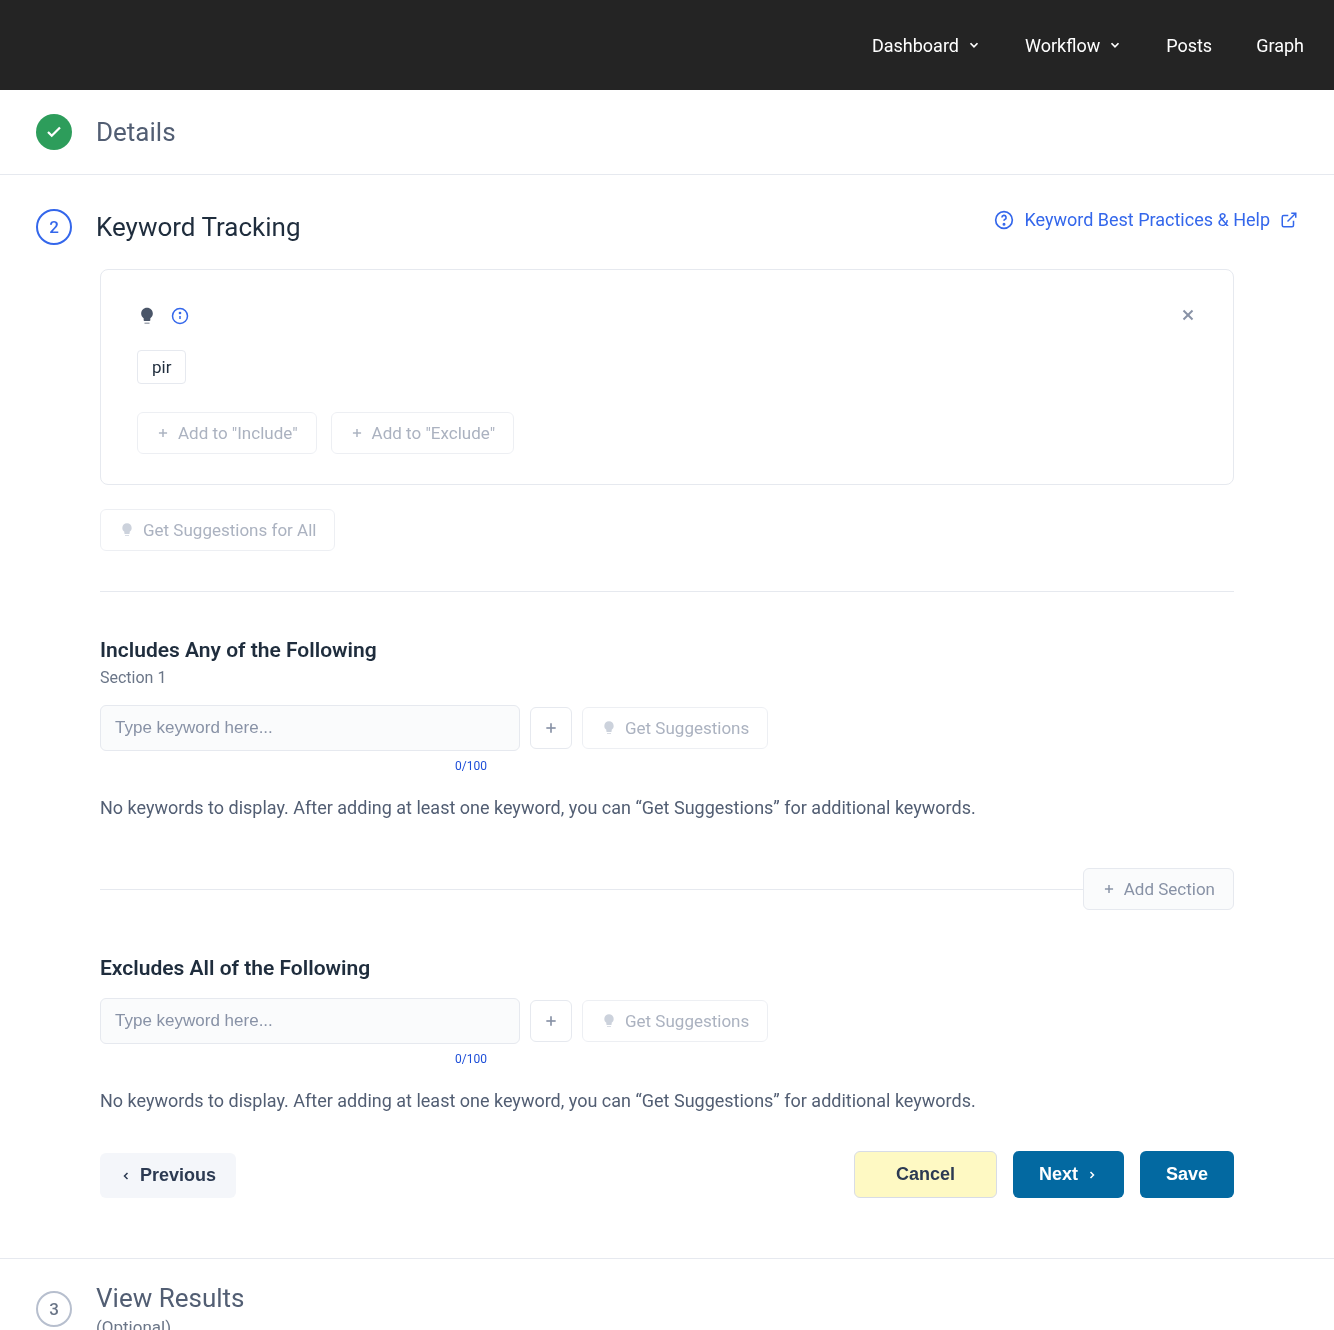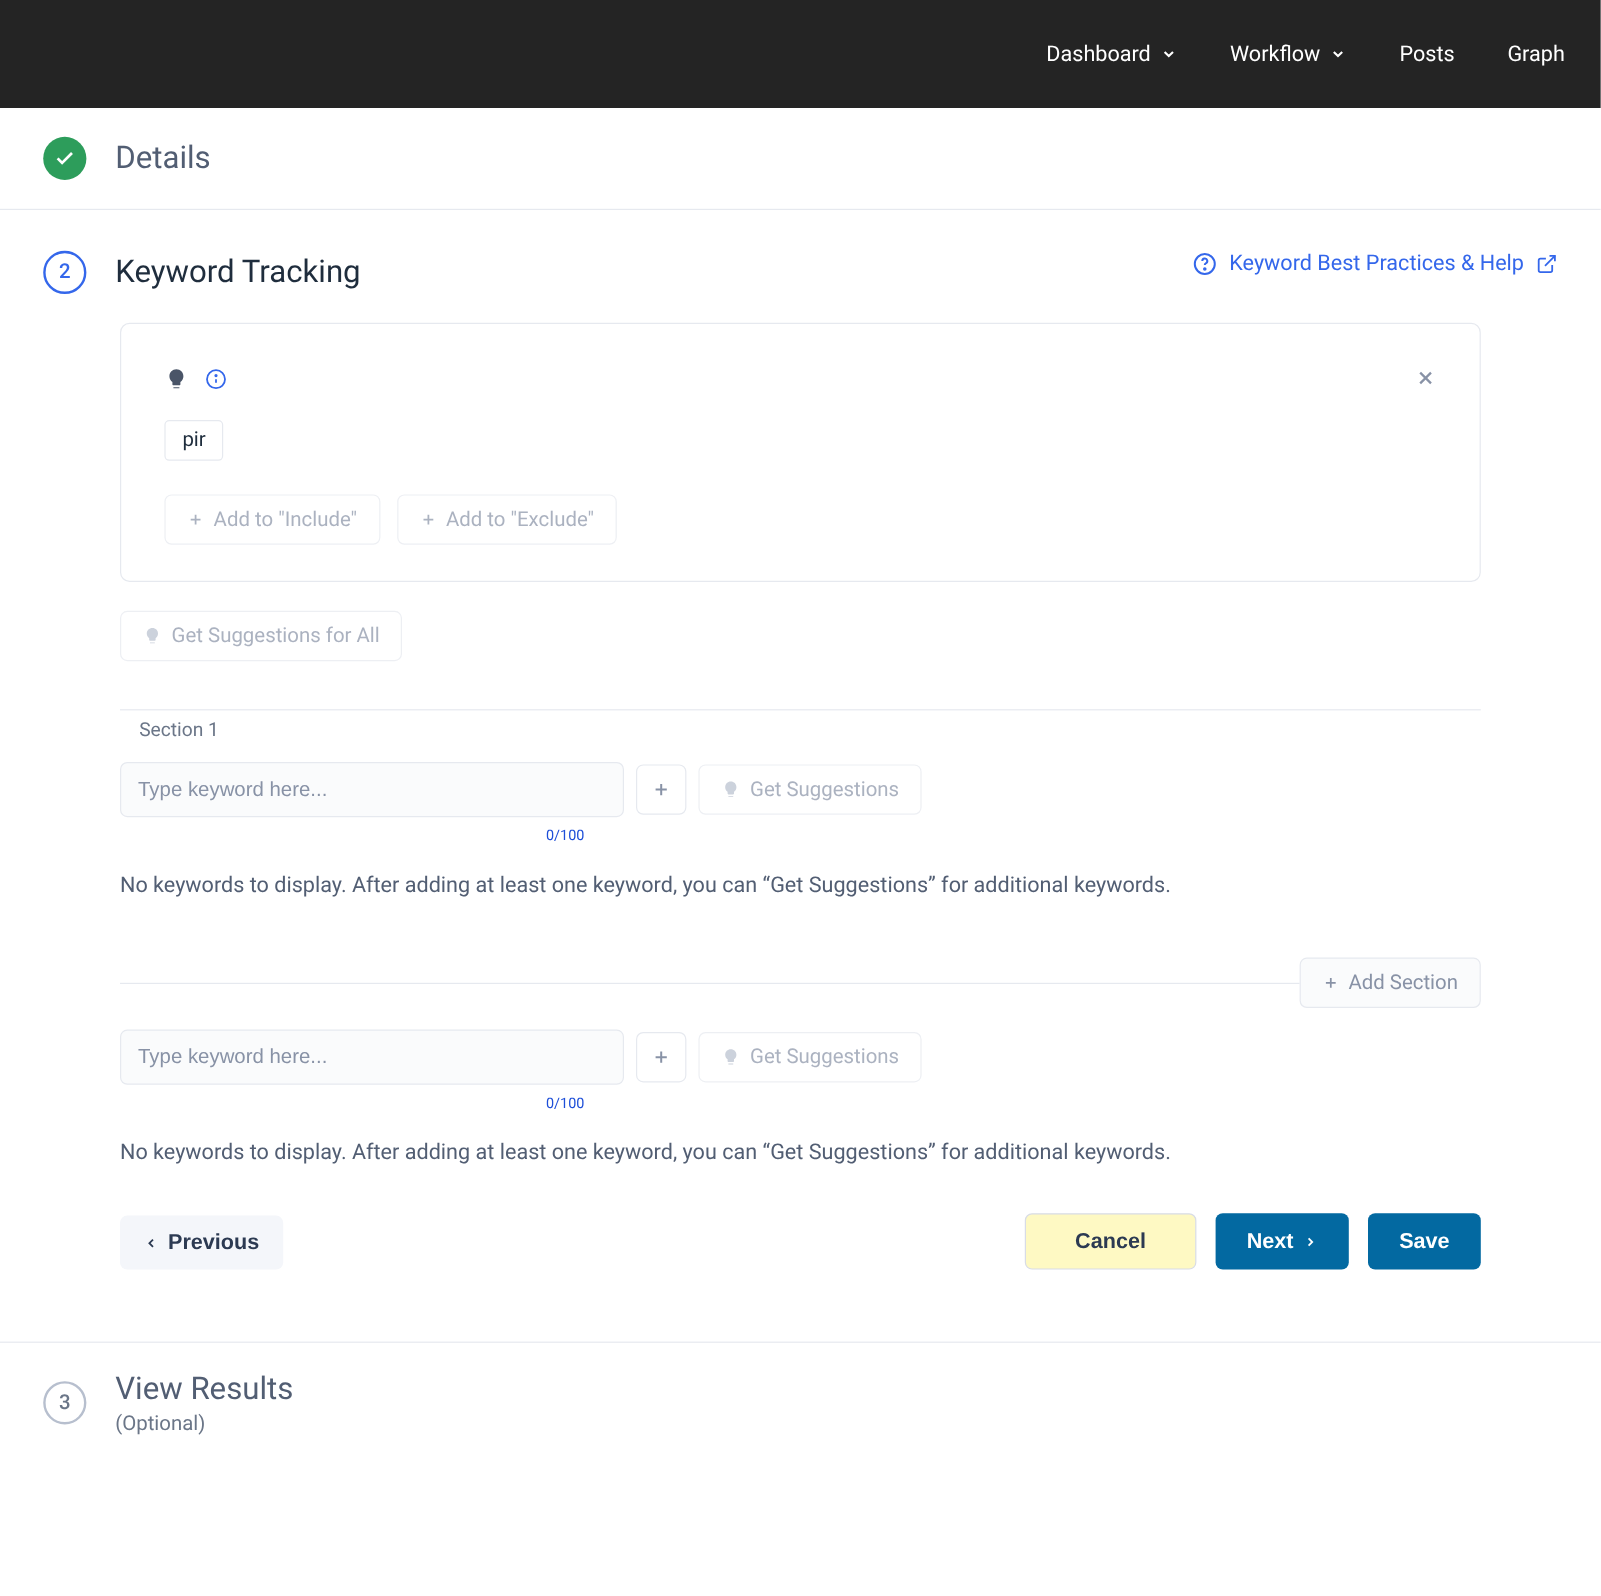--- a/index.html
+++ b/index.html
@@ -158,21 +158,20 @@
     .section-title {
       font-size: 21px;
       font-weight: 600;
       color: #1f2d3d;
       margin-top: 46px;
     }
     .section-sub {
       font-size: 16px;
       color: #6b7688;
       margin-top: 6px;
-      margin-left: 16px;
     }
     .input-row {
       display: flex;
       align-items: center;
       gap: 10px;
       margin-top: 18px;
     }
     .text-input {
       width: 420px;
       padding: 12px 14px;
@@ -375,20 +374,21 @@
     <div class="btn disabled">
       <svg width="16" height="16" viewBox="0 0 24 24" fill="#b7bfce">
           <path d="M9 21h6v-1H9v1zm3-19C8 2 5 5 5 9c0 2.4 1.2 4.5 3 5.7V17c0 .6.4 1 1 1h6c.6 0 1-.4 1-1v-2.3c1.8-1.2 3-3.3 3-5.7 0-4-3-7-7-7z"></path>
         </svg>
       <span>Get Suggestions for All</span>
     </div>
   </div>
 
   <div class="divider"></div>
 
+  <div class="section-title">Includes Any of the Following</div>
   <div class="section-sub">Section 1</div>
   <div class="input-row">
     <input type="text" class="text-input" placeholder="Type keyword here..." style="">
     <div class="plus-btn">
       <svg width="16" height="16" viewBox="0 0 24 24" fill="none" stroke="#8892a6" stroke-width="2.5">
           <line x1="12" y1="5" x2="12" y2="19"></line>
           <line x1="5" y1="12" x2="19" y2="12"></line>
         </svg>
     </div>
     <div class="btn disabled">
@@ -405,20 +405,21 @@
     <div class="add-section-line"></div>
     <div class="btn" style="border:1px solid #e6e9ef;background:#fafbfc;">
       <svg width="14" height="14" viewBox="0 0 24 24" fill="none" stroke="#8892a6" stroke-width="2.5">
           <line x1="12" y1="5" x2="12" y2="19"></line>
           <line x1="5" y1="12" x2="19" y2="12"></line>
         </svg>
       <span>Add Section</span>
     </div>
   </div>
 
+  <div class="section-title">Excludes All of the Following</div>
   <div class="input-row">
     <input type="text" class="text-input" placeholder="Type keyword here..." style="">
     <div class="plus-btn">
       <svg width="16" height="16" viewBox="0 0 24 24" fill="none" stroke="#8892a6" stroke-width="2.5">
           <line x1="12" y1="5" x2="12" y2="19"></line>
           <line x1="5" y1="12" x2="19" y2="12"></line>
         </svg>
     </div>
     <div class="btn disabled">
       <svg width="16" height="16" viewBox="0 0 24 24" fill="#b7bfce">

